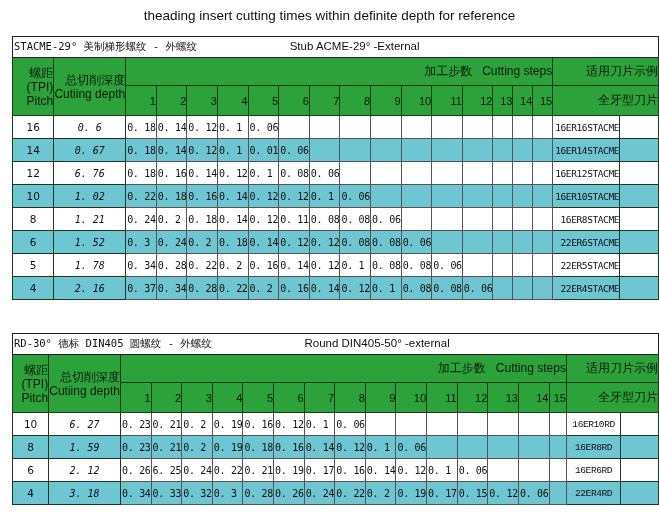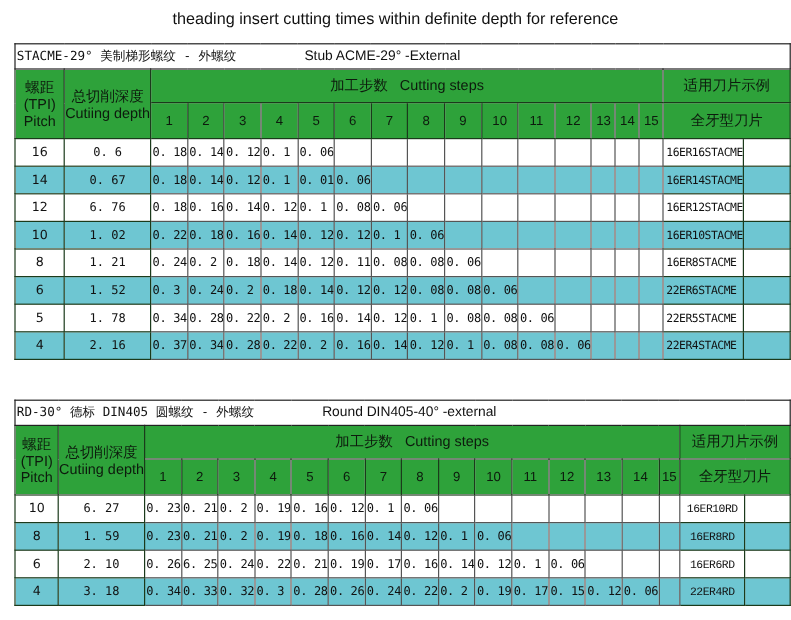--- a/index.html
+++ b/index.html
@@ -1,30 +1,30 @@
 <!DOCTYPE html>
 <html><head>
 <meta charset="utf-8">
 <style>
   html, body { margin: 0; padding: 0; background: #ffffff; }
   body { width: 659px; height: 517px; position: relative; overflow: hidden; font-family: "Liberation Sans", "DejaVu Sans", sans-serif; color: #111; }
   .doc-title { position: absolute; left: 0; top: 8px; width: 659px; text-align: center; font-size: 13.5px; }
   .tbl { position: absolute; left: 12px; border-collapse: collapse; table-layout: fixed; }
   .tbl td { border: 1px solid #1b3a1b; padding: 0; text-align: center; font-size: 11px; height: 22px; overflow: hidden; white-space: nowrap; }
   .tbl .caption-cell { text-align: left; background: #fff; font-family: "DejaVu Sans Mono", "Liberation Mono", monospace; font-size: 10.5px; padding-left: 1px; height: 20px; border-color: #222; }
-  .caption-cell .en { font-family: "Liberation Sans", sans-serif; font-size: 11.5px; }
-  .tbl .hdr { background: #2ea23a; color: #0d1a0d; font-size: 12px; }
+  .caption-cell .en { font-family: "Liberation Sans", sans-serif; font-size: 11.5px; margin-left: 36px; }
+  .tbl .hdr { background: #2ea23a; color: #0d1a0d; font-size: 12px; text-align: right; }
   .tbl .hdr.small { font-size: 11px; }
   .tbl .hdr.tall { line-height: 14px; }
   .tbl tr.white td { background: #ffffff; }
   .tbl tr.teal td { background: #6ec6d2; }
   .tbl td.step { font-family: "DejaVu Sans Mono", "Liberation Mono", monospace; font-size: 10px; text-align: left; padding-left: 1px; border-color: #555; letter-spacing: -0.3px; }
   .tbl td.pitch, .tbl td.depth { font-family: "DejaVu Sans", sans-serif; font-size: 10.5px; }
-  .tbl td.depth { font-family: "DejaVu Sans Mono", monospace; font-size: 10px; }
-  .tbl td.insert { font-family: "DejaVu Sans Mono", monospace; font-size: 9.5px; text-align: left; padding-left: 2px; letter-spacing: -0.4px; }
+  .tbl td.depth { font-family: "DejaVu Sans Mono", monospace; font-size: 10px; font-style: italic; }
+  .tbl td.insert { font-family: "DejaVu Sans Mono", monospace; font-size: 9.5px; text-align: right; padding-left: 2px; letter-spacing: -0.4px; }
   .tbl td.insert.center { text-align: center; padding-left: 0; font-family: Liberation Mono, monospace; }
   .tbl td.blank { border-left-color: #777; }
   .t1 { top: 36px; }
   .t2 { top: 333px; }
 </style>
 </head>
 <body>
 
 <div class="doc-title">theading insert cutting times within definite depth for reference</div>
 
@@ -280,21 +280,21 @@
       <col style="width:25.7px">
       <col style="width:25.7px">
     <col style="width:63px">
       <col style="width:67px">
   </colgroup>
   <tbody class="tbody-target">
   <tr>
     <td colspan="19" class="caption-cell">
       <span>RD-30° 德标 DIN405 圆螺纹 - 外螺纹</span>
       <span style="display:inline-block;width:44px"></span>
-      <span class="en">Round DIN405-40°  -external</span>
+      <span class="en">Round DIN405-50°  -external</span>
     </td>
   </tr>
   <tr style="height:28px">
     <td rowspan="2" class="hdr tall">
       <div>螺距</div>
       <div>(TPI)</div>
       <div>Pitch</div>
     </td>
     <td rowspan="2" class="hdr tall">
       <div>总切削深度</div>
@@ -358,21 +358,21 @@
         <td class="step"></td>
         <td class="step"></td>
         <td class="step"></td>
         <td class="step"></td>
         <td class="step"></td>
         <td class="insert center">16ER8RD</td>
         <td class="blank"></td>
       </tr>
       <tr class="white">
         <td class="pitch">6</td>
-        <td class="depth">2. 10</td>
+        <td class="depth">2. 12</td>
         <td class="step">0. 26</td>
         <td class="step">6. 25</td>
         <td class="step">0. 24</td>
         <td class="step">0. 22</td>
         <td class="step">0. 21</td>
         <td class="step">0. 19</td>
         <td class="step">0. 17</td>
         <td class="step">0. 16</td>
         <td class="step">0. 14</td>
         <td class="step">0. 12</td>

